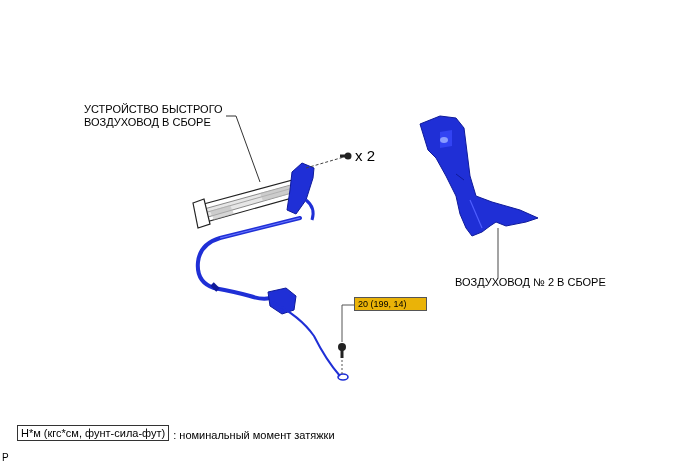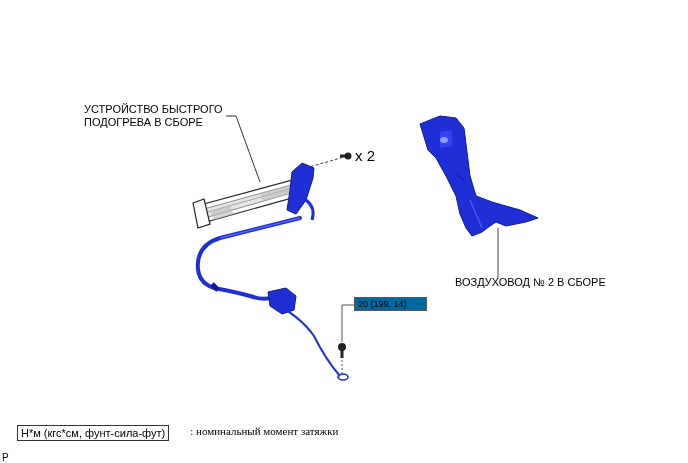--- a/index.html
+++ b/index.html
@@ -1,23 +1,23 @@
 <!DOCTYPE html>
 <html><head>
 <meta charset="utf-8">
 <style>
   html, body { margin:0; padding:0; background:#ffffff; }
   body { width:688px; height:463px; position:relative; overflow:hidden;
          font-family:"Liberation Sans", sans-serif; color:#000; }
   .lbl { position:absolute; font-size:11px; line-height:13px; white-space:nowrap; }
-  .box { position:absolute; border:1px solid #555; font-size:9px; line-height:12px; padding:0 3px; background:#0369a1; white-space:nowrap; }
+  .box { position:absolute; border:1px solid #555; font-size:9px; line-height:12px; padding:0 3px; background:#eab308; white-space:nowrap; }
   svg.art { position:absolute; left:0; top:0; }
-  .legend { position:absolute; left:17px; top:425px; font-size:11px; display:flex; align-items:flex-start; }
+  .legend { position:absolute; left:17px; top:425px; font-size:11px; display:flex; align-items:flex-end; }
   .legend .lbox { border:1px solid #333; padding:1px 3px; }
-  .legend .ltxt { margin-left:21px;font-family:Liberation Serif, serif; }
+  .legend .ltxt { margin-left:4px; }
   .pmark { position:absolute; left:2px; top:452px; font-size:10px; }
 </style>
 </head>
 <body>
 
 <svg class="art" width="688" height="463" viewBox="0 0 688 463">
 
   <g>
     <polyline points="226,116 236,116 260,182" fill="none" stroke="#333" stroke-width="1"></polyline>
   </g>
@@ -66,21 +66,21 @@
     <ellipse cx="444" cy="140" rx="4" ry="3" fill="#8a9cff"></ellipse>
     <path d="M470,200 L482,228" stroke="#4e5eff" stroke-width="1.2"></path>
     <path d="M456,174 L464,180" stroke="#0f1a9a" stroke-width="1"></path>
   </g>
   <g>
     <line x1="498" y1="228" x2="498" y2="278" stroke="#666" stroke-width="1.2"></line>
   </g>
 </svg>
 
 <div class="lbl" style="left:84px;top:103px;">УСТРОЙСТВО БЫСТРОГО</div>
-<div class="lbl" style="left:84px;top:116px;">ПОДОГРЕВА В СБОРЕ</div>
+<div class="lbl" style="left:84px;top:116px;">ВОЗДУХОВОД В СБОРЕ</div>
 
 <div class="lbl" style="left:355px;top:149px;font-size:15px;">x 2</div>
 
 <div class="lbl" style="left:455px;top:276px;">ВОЗДУХОВОД № 2 В СБОРЕ</div>
 
 <div class="box" style="left:354px;top:297px;width:65px;">20 (199, 14)</div>
 
 <div class="legend">
   <span class="lbox">Н*м (кгс*см, фунт-сила-фут)</span>
   <span class="ltxt">: номинальный момент затяжки</span>

